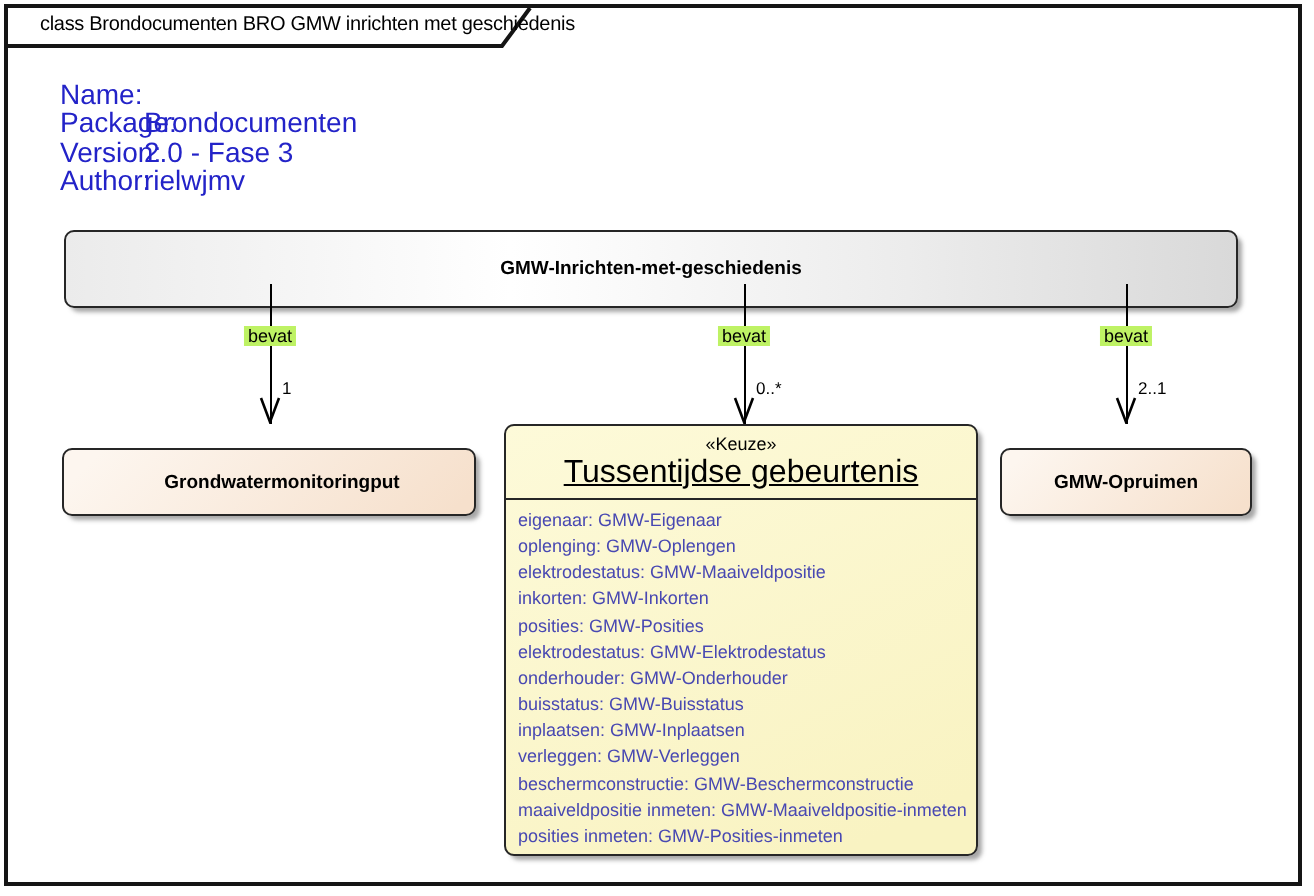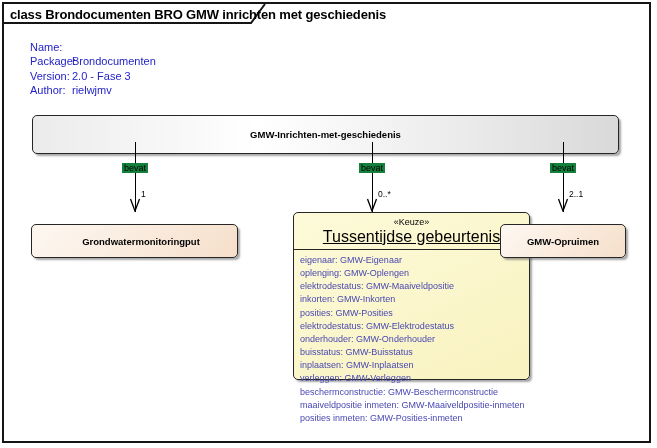--- a/index.html
+++ b/index.html
@@ -8,68 +8,67 @@
     font-family:"Liberation Sans",sans-serif;color:#000;overflow:hidden;
   }
   .frame{
     position:absolute;left:2px;top:2px;width:649px;height:441px;
     border:2px solid #151515;box-sizing:border-box;
   }
   
   .tab{position:absolute;left:2px;top:2px;width:272px;height:23px;}
   .tab svg{position:absolute;left:0;top:0;}
   .tab-title{
-    position:absolute;left:8px;top:5px;font-size:13px;font-weight:bold;
+    position:absolute;left:18px;top:5px;font-size:10px;font-weight:normal;
     letter-spacing:-0.15px;white-space:nowrap;
   }
   
   .meta{
     position:absolute;left:30px;top:40px;
-    font-size:11px;line-height:14.4px;color:var(--meta-text-blue,#2323c8);
+    font-size:14px;line-height:14.4px;color:var(--meta-text-blue,#2323c8);
   }
   .meta-row{display:flex;}
   .meta-label{width:42px;}
   .meta-value{white-space:nowrap;}
   
   .class-box{
     position:absolute;box-sizing:border-box;
     border:1.5px solid var(--border-dark,#262626);border-radius:5px;
     box-shadow:2.5px 2.5px 2px -0.5px rgba(95,95,95,.55);
   }
   .titled{display:flex;align-items:center;justify-content:center;
     font-size:9.5px;font-weight:bold;margin-top:12px;}
   .main-class{
     left:32px;top:103px;width:587px;height:39px;
     background:linear-gradient(to right,#ebebeb,#ffffff 38%,#ececec 72%,#d9d9d9);
   }
   .peach{background:linear-gradient(135deg,#fdf6ef 8%,var(--class-peach,#f6e0cc) 95%);}
   .left-class{left:31px;top:212px;width:207px;height:34px;padding-left:13px;}
   .right-class{left:500px;top:212px;width:126px;height:34px;}
   .choice-class{
-    left:252px;top:212px;width:237px;height:168px;
+    left:252px;top:212px;width:237px;height:216px;
     background:linear-gradient(155deg,#fdfad9 0%,var(--class-yellow,#f9f3c2) 90%);
-    margin-left:41px;
   }
   .choice-header{
     height:37px;border-bottom:1.5px solid var(--border-dark,#262626);
     text-align:center;padding-top:4px;box-sizing:border-box;
   }
   .stereotype{font-size:9px;}
   .choice-name{font-size:16px;font-weight:normal;text-decoration:underline;margin-top:1px;}
   .attr-list{
     padding:4px 2px 0 6px;font-size:9px;line-height:13.15px;
     color:var(--attribute-text-blue,#4848b2);white-space:nowrap;
   }
   
   .connector{position:absolute;top:142px;width:0;height:70px;}
   .connector.c1{left:135px;} .connector.c2{left:372px;} .connector.c3{left:563px;}
   .conn-line{position:absolute;left:-0.5px;top:0;width:1px;height:70px;background:#000;}
   .conn-label{
     position:absolute;top:21px;left:0;transform:translateX(-50%);
-    background:#15803d;padding:0 2px;font-size:9px;white-space:nowrap;
+    background:#bef264;padding:0 2px;font-size:9px;white-space:nowrap;
   }
   .arrowhead{position:absolute;left:-6px;top:56px;}
   .conn-mult{position:absolute;left:6px;top:47px;font-size:8.5px;white-space:nowrap;}
 </style>
 </head>
 <body>
 
 <div class="canvas">
   <div class="frame"></div>
 

